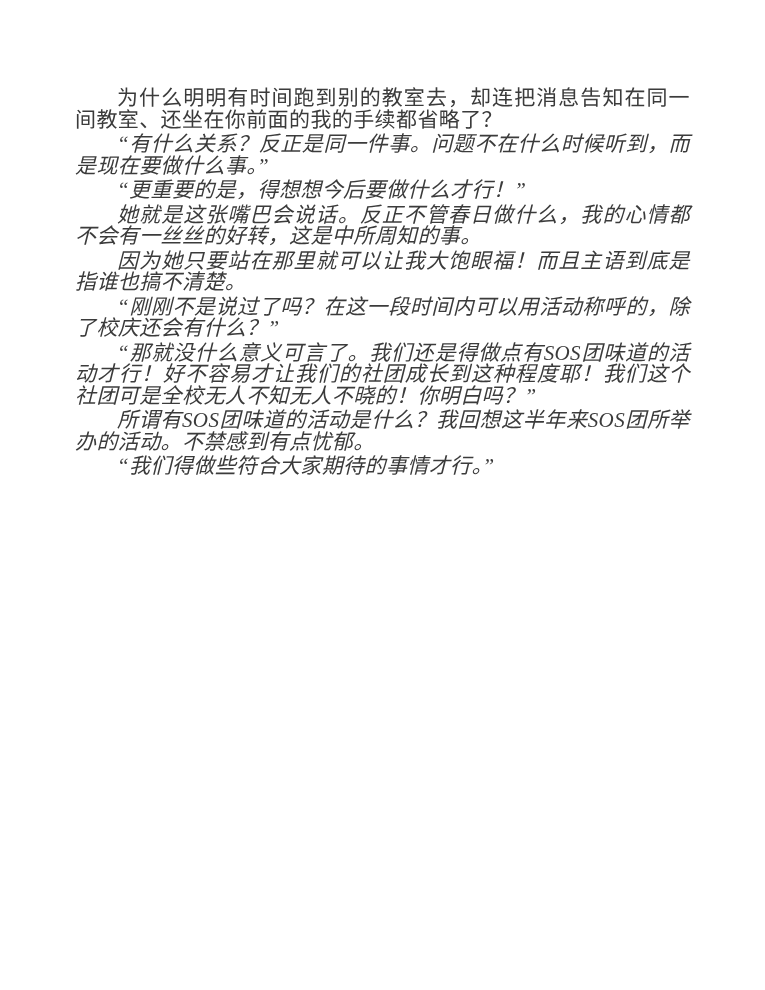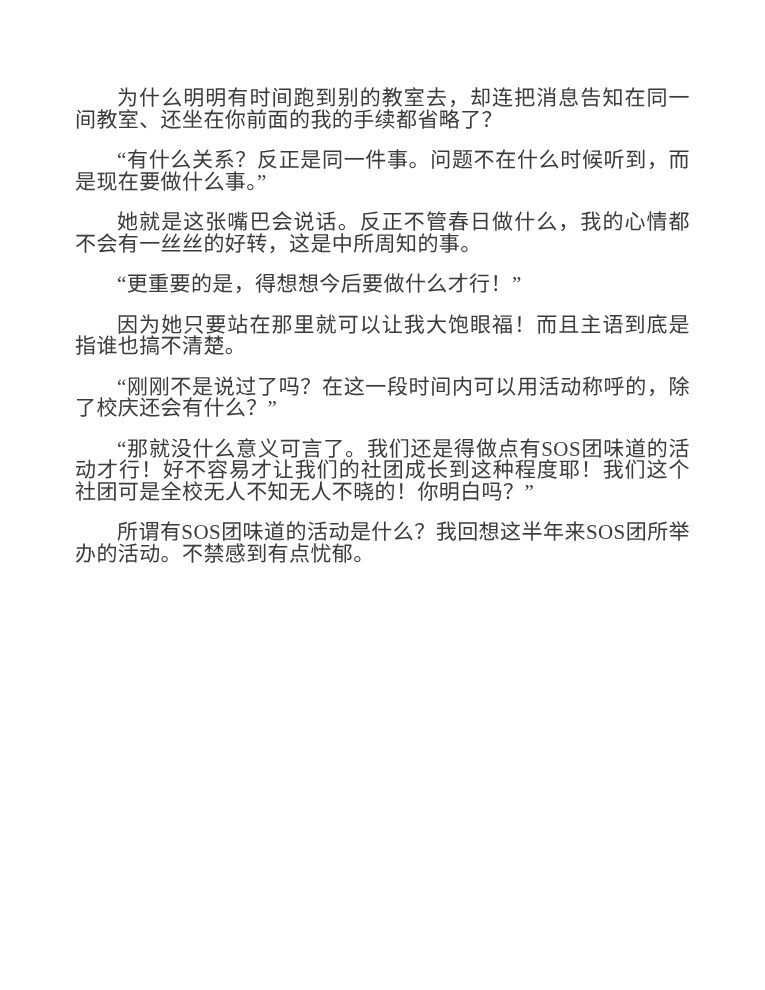--- a/index.html
+++ b/index.html
@@ -21,30 +21,32 @@
     padding: 0;
     font-family: "Liberation Serif", "DejaVu Serif", serif;
     font-size: 21px;
     line-height: 21.5px;
     letter-spacing: 0.4px;
     color: #3b3b3b;
     text-indent: 2em;
     text-align: justify;
   }
   .doc-text p + p {
-    margin-top: 19px;
+    margin-top: 3px;
+    font-style: italic;
   }
 </style>
 </head>
 <body>
 
 <main class="page">
   <div class="doc-text">
       <p>为什么明明有时间跑到别的教室去，却连把消息告知在同一间教室、还坐在你前面的我的手续都省略了？</p>
       <p>“有什么关系？反正是同一件事。问题不在什么时候听到，而是现在要做什么事。”</p>
+      <p>“更重要的是，得想想今后要做什么才行！”</p>
       <p>她就是这张嘴巴会说话。反正不管春日做什么，我的心情都不会有一丝丝的好转，这是中所周知的事。</p>
-      <p>“更重要的是，得想想今后要做什么才行！”</p>
       <p>因为她只要站在那里就可以让我大饱眼福！而且主语到底是指谁也搞不清楚。</p>
       <p>“刚刚不是说过了吗？在这一段时间内可以用活动称呼的，除了校庆还会有什么？”</p>
       <p>“那就没什么意义可言了。我们还是得做点有SOS团味道的活动才行！好不容易才让我们的社团成长到这种程度耶！我们这个社团可是全校无人不知无人不晓的！你明白吗？”</p>
       <p>所谓有SOS团味道的活动是什么？我回想这半年来SOS团所举办的活动。不禁感到有点忧郁。</p>
+      <p>“我们得做些符合大家期待的事情才行。”</p>
     </div>
 </main>
 
 </body></html>

